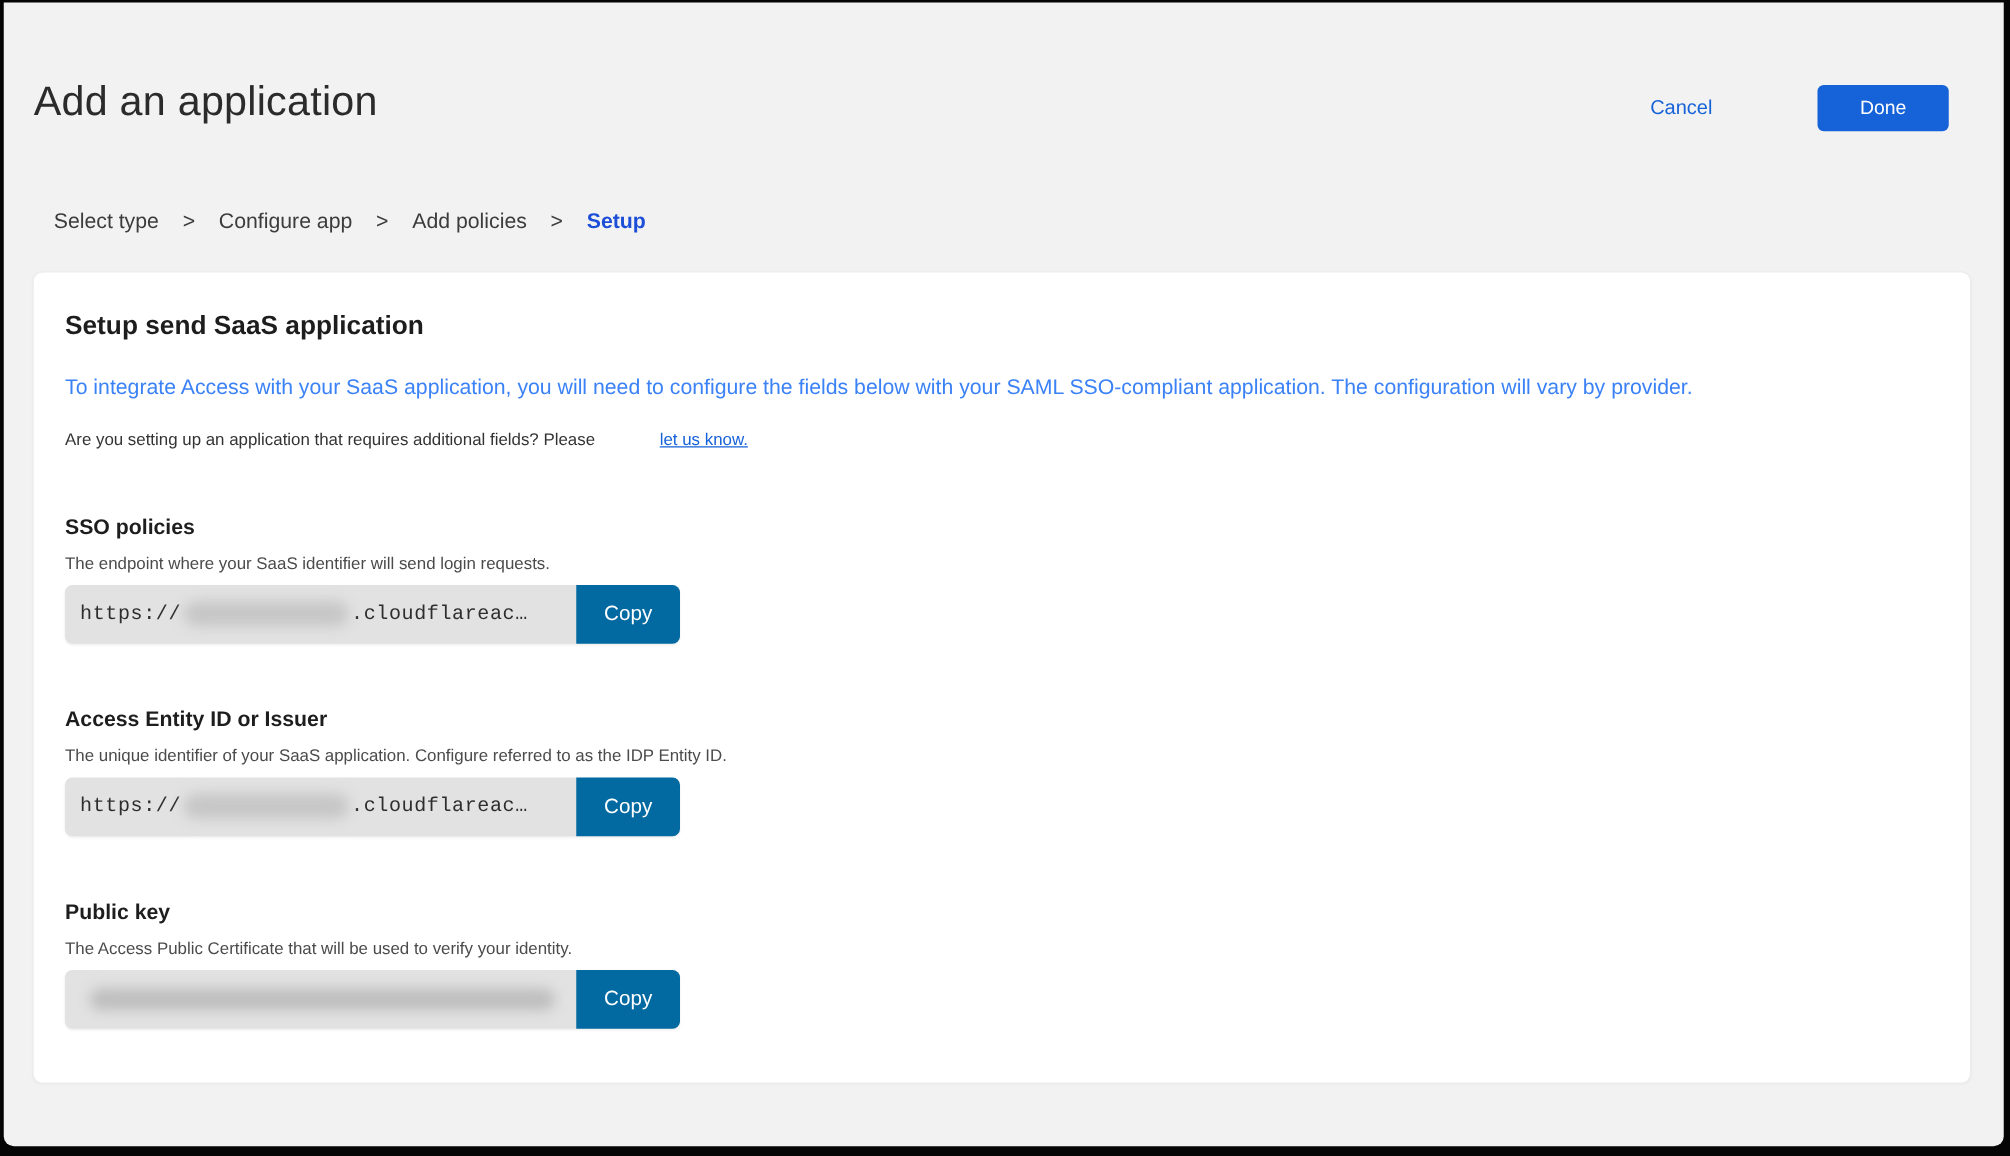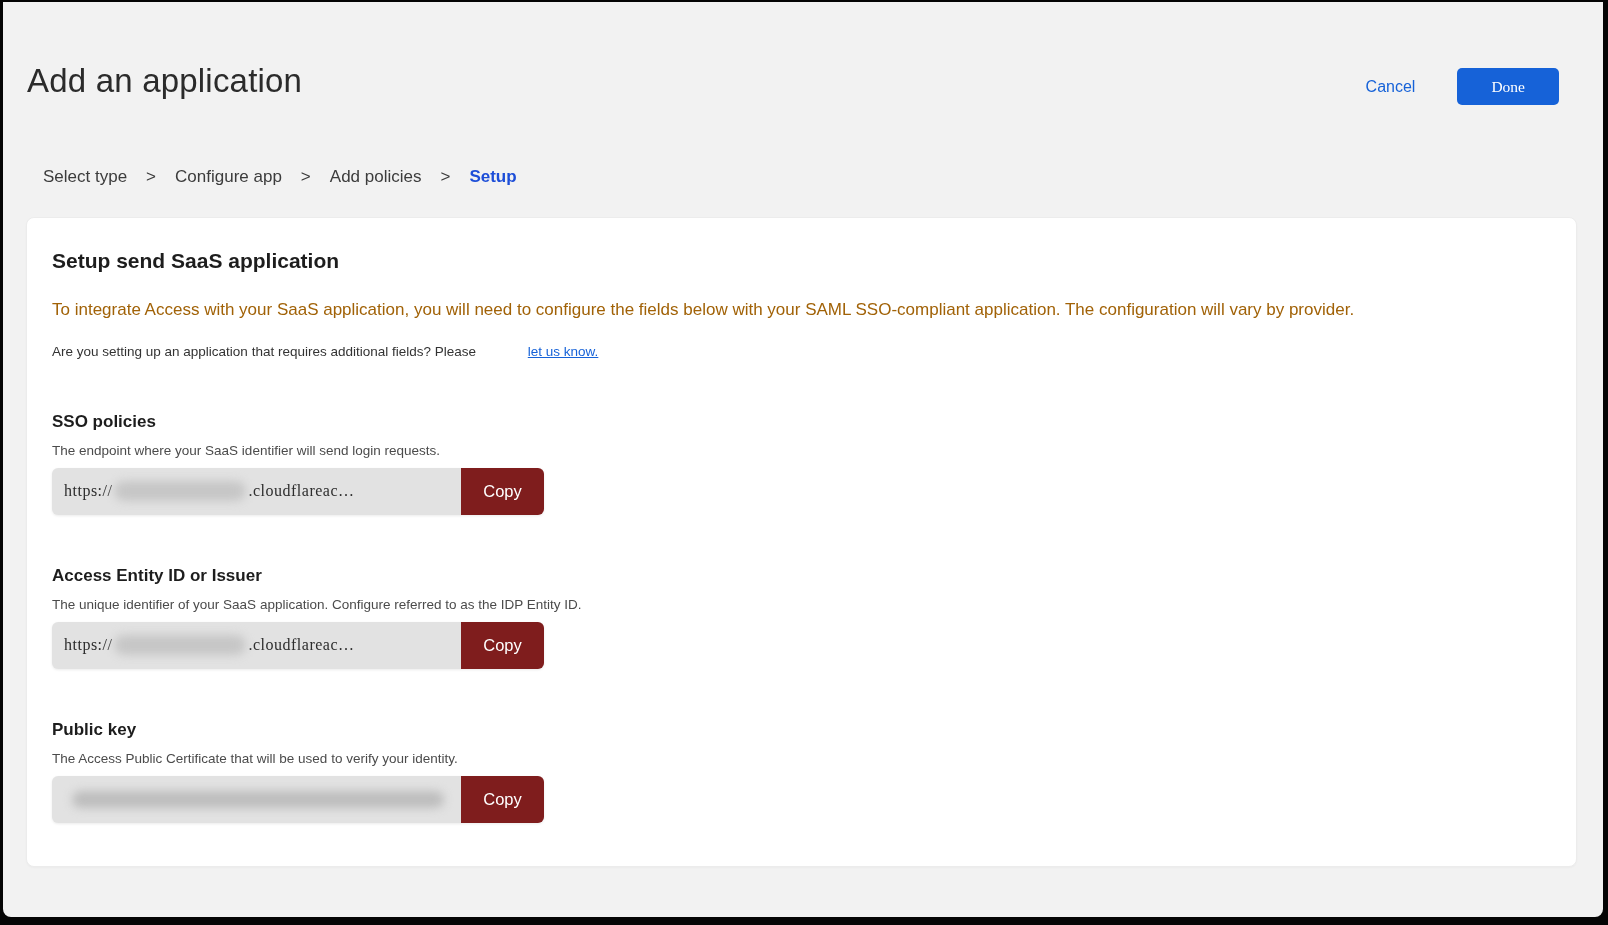--- a/index.html
+++ b/index.html
@@ -41,25 +41,26 @@
     color: #1662d8;
     font-size: 16px;
     text-decoration: none;
     cursor: pointer;
   }
   .done-btn {
     background: #1662d8;
     color: #ffffff;
     border: none;
     border-radius: 5px;
-    font-family: Liberation Serif, serif;
+    font-family: Liberation Sans, sans-serif;
     font-size: 15.5px;
     padding: 0 34px;
     height: 37px;
     cursor: pointer;
+    margin-left: 42px;
   }
 
   
   .breadcrumb {
     display: flex;
     align-items: center;
     padding: 0 40px;
     margin-top: 62px;
     font-size: 17px;
     color: #3c3c3c;
@@ -79,21 +80,21 @@
     height: 650px;
   }
   .card-heading {
     font-size: 21px;
     font-weight: 700;
     color: #1d1d1d;
   }
   .card-desc {
     margin-top: 26px;
     font-size: 17px;
-    color: #a16207;
+    color: #3b82f6;
     line-height: 1.35;
   }
   .card-note {
     margin-top: 22px;
     font-size: 13.5px;
     color: #333333;
   }
   .card-note a {
     color: #1662d8;
     text-decoration: underline;
@@ -126,39 +127,39 @@
     width: 409px;
     background: #e2e2e2;
     border-radius: 6px 0 0 6px;
     display: flex;
     align-items: center;
     padding-left: 12px;
     overflow: hidden;
     white-space: nowrap;
   }
   .mono {
-    font-family: Liberation Serif, serif;
+    font-family: Liberation Mono, monospace;
     font-size: 16px;
     color: #2d2d2d;
     letter-spacing: 0.5px;
   }
   .redacted {
     display: inline-block;
     height: 20px;
     background: #c6c6c6;
     border-radius: 10px;
     filter: blur(5px);
     margin: 0 2px;
     flex: none;
   }
   .redacted.mid { width: 132px; }
   .redacted.full { width: 372px; height: 17px; background: #bdbdbd; margin-left: 8px; }
   .copy-btn {
     width: 83px;
-    background: #7f1d1d;
+    background: #0369a1;
     color: #ffffff;
     border: none;
     border-radius: 0 6px 6px 0;
     font-family: "Liberation Sans", sans-serif;
     font-size: 16.5px;
     cursor: pointer;
   }
 </style>
 </head>
 <body>

